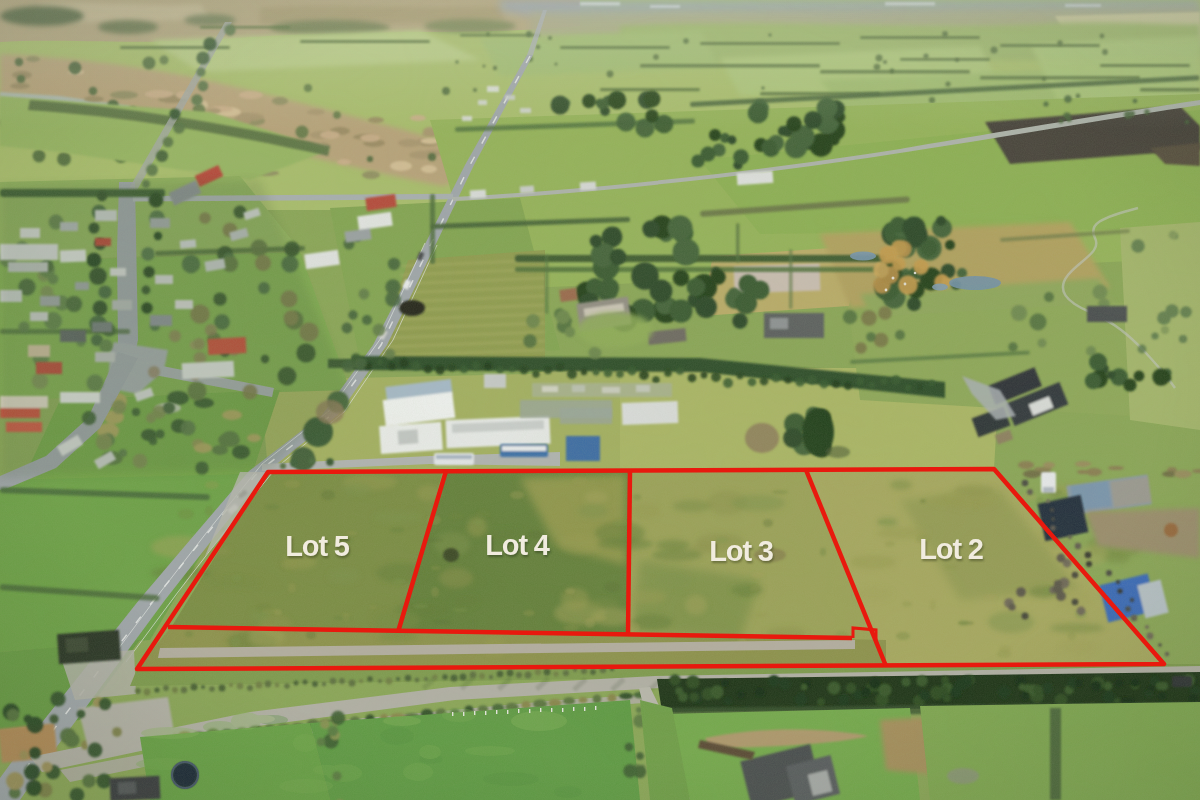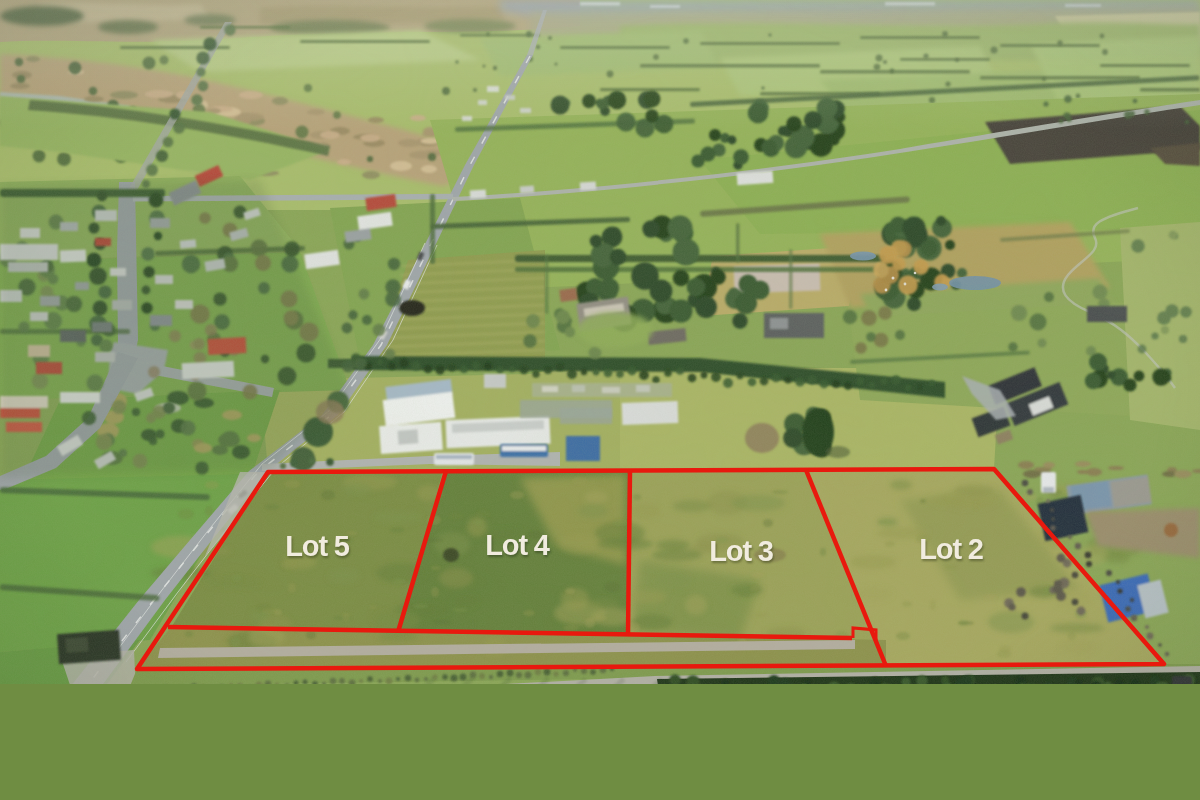--- a/index.html
+++ b/index.html
@@ -1,16 +1,16 @@
 <!DOCTYPE html>
 <html><head>
 <meta charset="utf-8">
 <style>
   html,body{margin:0;padding:0;background:#6f8d42;}
-  #wrap{width:1200px;height:684px;overflow:hidden;position:relative;}
+  #wrap{width:1200px;height:800px;overflow:hidden;position:relative;}
   svg{display:block;}
   text{font-family:"Liberation Sans", sans-serif;}
 </style>
 </head>
 <body>
 <div id="wrap">
 <svg width="1200" height="800" viewBox="0 0 1200 800">
 <defs>
   <filter id="soft1" x="-40%" y="-40%" width="180%" height="180%">
           <feGaussianBlur stdDeviation="1.2"></feGaussianBlur>

